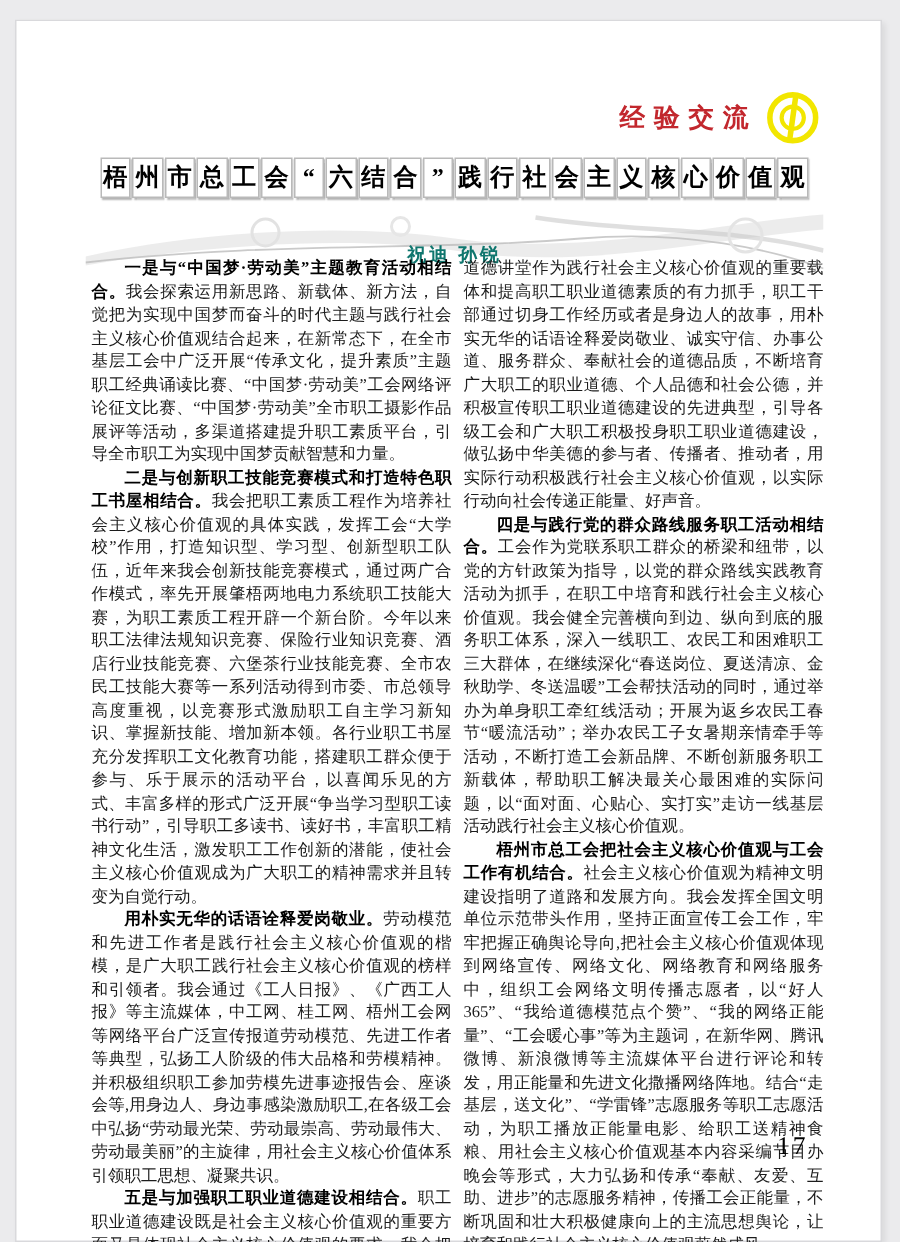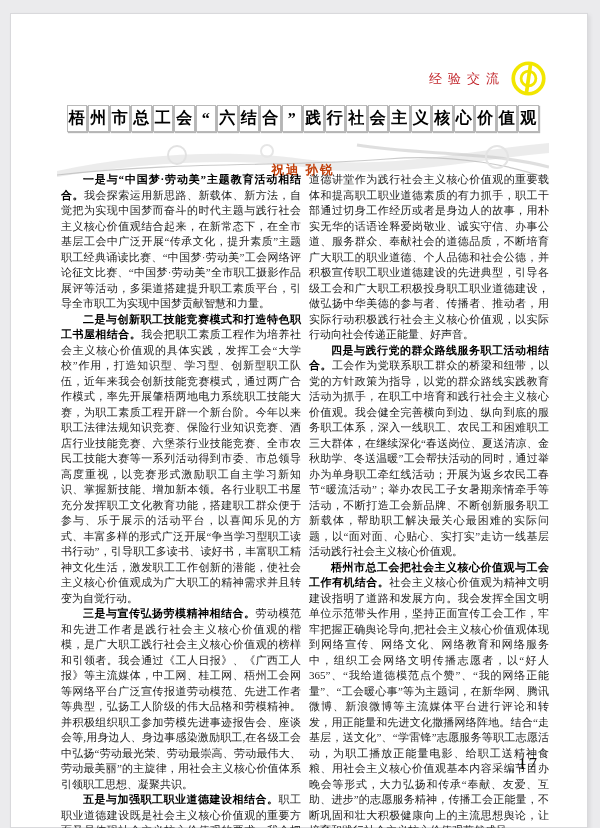--- a/index.html
+++ b/index.html
@@ -24,22 +24,22 @@
     border:1px solid #d9d9dc;
     box-shadow:2px 2px 4px rgba(0,0,0,0.08);
   }
   .header{
     position:absolute;
     top:46px; right:40px;
     display:flex; align-items:center; gap:5px;
   }
   .section-label{
     color:var(--red);
-    font-size:13px;
-    font-weight:normal;
+    font-size:17px;
+    font-weight:bold;
     letter-spacing:6px;
     font-family:"Liberation Serif",serif;
   }
   .union-logo{width:37px;height:37px;flex:0 0 auto;}
   .title-row{
     position:absolute;
     top:91px; left:46px; width:492px;
     display:flex; justify-content:center;
   }
   .tile{
@@ -58,21 +58,21 @@
     top:127px; left:46px; width:492px; height:44px;
   }
   .swoosh svg{position:absolute;left:0;top:0;}
   .authors{
     position:absolute;
     left:0; right:0; top:21px;
     text-align:center;
     font-size:12.5px;
     font-weight:bold;
     letter-spacing:2px;
-    color:#c2410c;
+    color:#0f766e;
   }
   .columns{
     position:absolute;
     top:158px; left:50px; width:488px;
     column-count:2;
     column-gap:8px;
     font-size:11px;
     line-height:15.5px;
     text-align:justify;
     color:var(--ink);
@@ -137,21 +137,21 @@
       <circle cx="120" cy="14" r="9" fill="none" stroke="#e2e2e2" stroke-width="2"></circle>
       <circle cx="210" cy="10" r="6" fill="none" stroke="#e6e6e6" stroke-width="2"></circle>
       <circle cx="440" cy="16" r="11" fill="none" stroke="#e4e4e4" stroke-width="2"></circle>
     </svg>
     <div class="authors">祝迪  孙锐</div>
   </div>
 
   <div class="columns" id="article-body">
       <p><b>一是与“中国梦·劳动美”主题教育活动相结合。</b>我会探索运用新思路、新载体、新方法，自觉把为实现中国梦而奋斗的时代主题与践行社会主义核心价值观结合起来，在新常态下，在全市基层工会中广泛开展“传承文化，提升素质”主题职工经典诵读比赛、“中国梦·劳动美”工会网络评论征文比赛、“中国梦·劳动美”全市职工摄影作品展评等活动，多渠道搭建提升职工素质平台，引导全市职工为实现中国梦贡献智慧和力量。</p>
       <p><b>二是与创新职工技能竞赛模式和打造特色职工书屋相结合。</b>我会把职工素质工程作为培养社会主义核心价值观的具体实践，发挥工会“大学校”作用，打造知识型、学习型、创新型职工队伍，近年来我会创新技能竞赛模式，通过两广合作模式，率先开展肇梧两地电力系统职工技能大赛，为职工素质工程开辟一个新台阶。今年以来职工法律法规知识竞赛、保险行业知识竞赛、酒店行业技能竞赛、六堡茶行业技能竞赛、全市农民工技能大赛等一系列活动得到市委、市总领导高度重视，以竞赛形式激励职工自主学习新知识、掌握新技能、增加新本领。各行业职工书屋充分发挥职工文化教育功能，搭建职工群众便于参与、乐于展示的活动平台，以喜闻乐见的方式、丰富多样的形式广泛开展“争当学习型职工读书行动”，引导职工多读书、读好书，丰富职工精神文化生活，激发职工工作创新的潜能，使社会主义核心价值观成为广大职工的精神需求并且转变为自觉行动。</p>
-      <p><b>三是与宣传弘扬劳模精神相结合。</b>劳动模范和先进工作者是践行社会主义核心价值观的楷模，是广大职工践行社会主义核心价值观的榜样和引领者。我会通过《工人日报》、《广西工人报》等主流媒体，中工网、桂工网、梧州工会网等网络平台广泛宣传报道劳动模范、先进工作者等典型，弘扬工人阶级的伟大品格和劳模精神。并积极组织职工参加劳模先进事迹报告会、座谈会等,用身边人、身边事感染激励职工,在各级工会中弘扬“劳动最光荣、劳动最崇高、劳动最伟大、劳动最美丽”的主旋律，用社会主义核心价值体系引领职工思想、凝聚共识。</p>
+      <p><b>用朴实无华的话语诠释爱岗敬业。</b>劳动模范和先进工作者是践行社会主义核心价值观的楷模，是广大职工践行社会主义核心价值观的榜样和引领者。我会通过《工人日报》、《广西工人报》等主流媒体，中工网、桂工网、梧州工会网等网络平台广泛宣传报道劳动模范、先进工作者等典型，弘扬工人阶级的伟大品格和劳模精神。并积极组织职工参加劳模先进事迹报告会、座谈会等,用身边人、身边事感染激励职工,在各级工会中弘扬“劳动最光荣、劳动最崇高、劳动最伟大、劳动最美丽”的主旋律，用社会主义核心价值体系引领职工思想、凝聚共识。</p>
       <p><b>五是与加强职工职业道德建设相结合。</b>职工职业道德建设既是社会主义核心价值观的重要方面又是体现社会主义核心价值观的要求。我会把道德讲堂作为践行社会主义核心价值观的重要载体和提高职工职业道德素质的有力抓手，职工干部通过切身工作经历或者是身边人的故事，用朴实无华的话语诠释爱岗敬业、诚实守信、办事公道、服务群众、奉献社会的道德品质，不断培育广大职工的职业道德、个人品德和社会公德，并积极宣传职工职业道德建设的先进典型，引导各级工会和广大职工积极投身职工职业道德建设，做弘扬中华美德的参与者、传播者、推动者，用实际行动积极践行社会主义核心价值观，以实际行动向社会传递正能量、好声音。</p>
       <p><b>四是与践行党的群众路线服务职工活动相结合。</b>工会作为党联系职工群众的桥梁和纽带，以党的方针政策为指导，以党的群众路线实践教育活动为抓手，在职工中培育和践行社会主义核心价值观。我会健全完善横向到边、纵向到底的服务职工体系，深入一线职工、农民工和困难职工三大群体，在继续深化“春送岗位、夏送清凉、金秋助学、冬送温暖”工会帮扶活动的同时，通过举办为单身职工牵红线活动；开展为返乡农民工春节“暖流活动”；举办农民工子女暑期亲情牵手等活动，不断打造工会新品牌、不断创新服务职工新载体，帮助职工解决最关心最困难的实际问题，以“面对面、心贴心、实打实”走访一线基层活动践行社会主义核心价值观。</p>
       <p><b>梧州市总工会把社会主义核心价值观与工会工作有机结合。</b>社会主义核心价值观为精神文明建设指明了道路和发展方向。我会发挥全国文明单位示范带头作用，坚持正面宣传工会工作，牢牢把握正确舆论导向,把社会主义核心价值观体现到网络宣传、网络文化、网络教育和网络服务中，组织工会网络文明传播志愿者，以“好人365”、“我给道德模范点个赞”、“我的网络正能量”、“工会暖心事”等为主题词，在新华网、腾讯微博、新浪微博等主流媒体平台进行评论和转发，用正能量和先进文化撒播网络阵地。结合“走基层，送文化”、“学雷锋”志愿服务等职工志愿活动，为职工播放正能量电影、给职工送精神食粮、用社会主义核心价值观基本内容采编节目办晚会等形式，大力弘扬和传承“奉献、友爱、互助、进步”的志愿服务精神，传播工会正能量，不断巩固和壮大积极健康向上的主流思想舆论，让培育和践行社会主义核心价值观蔚然成风。</p>
     </div>
 
   <div class="page-number">17</div>
 
 </div>
 
 </body></html>

